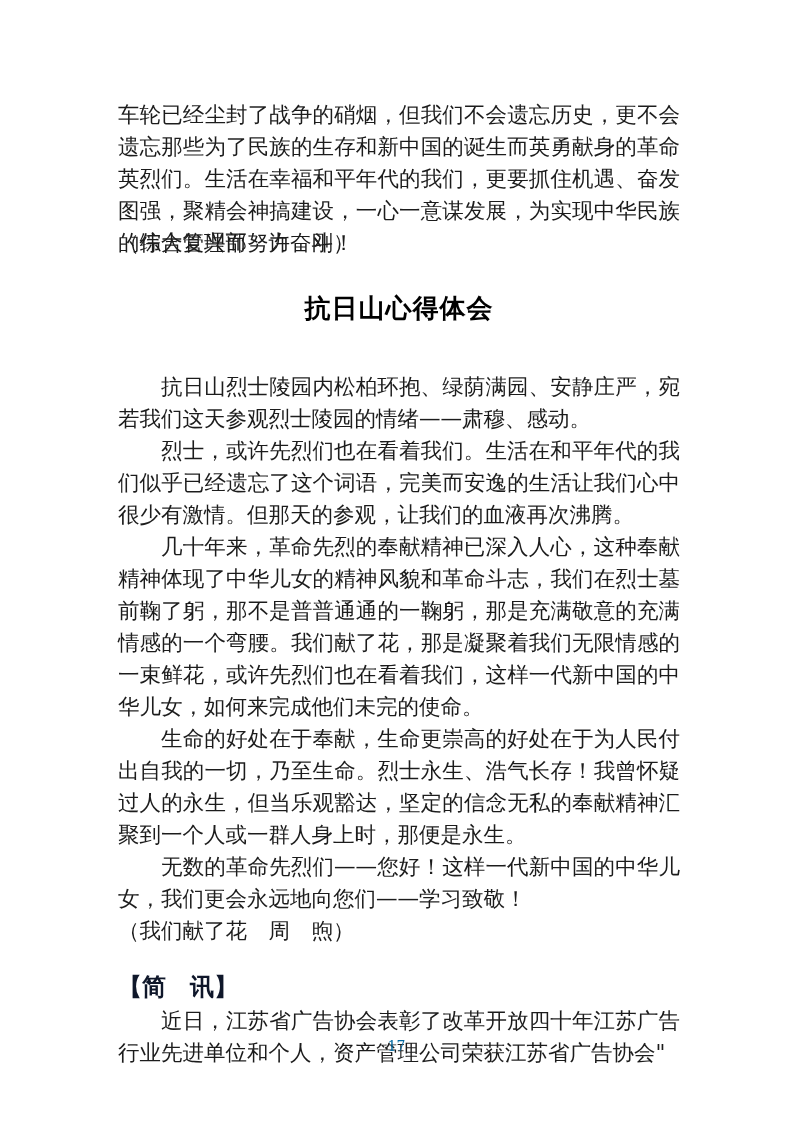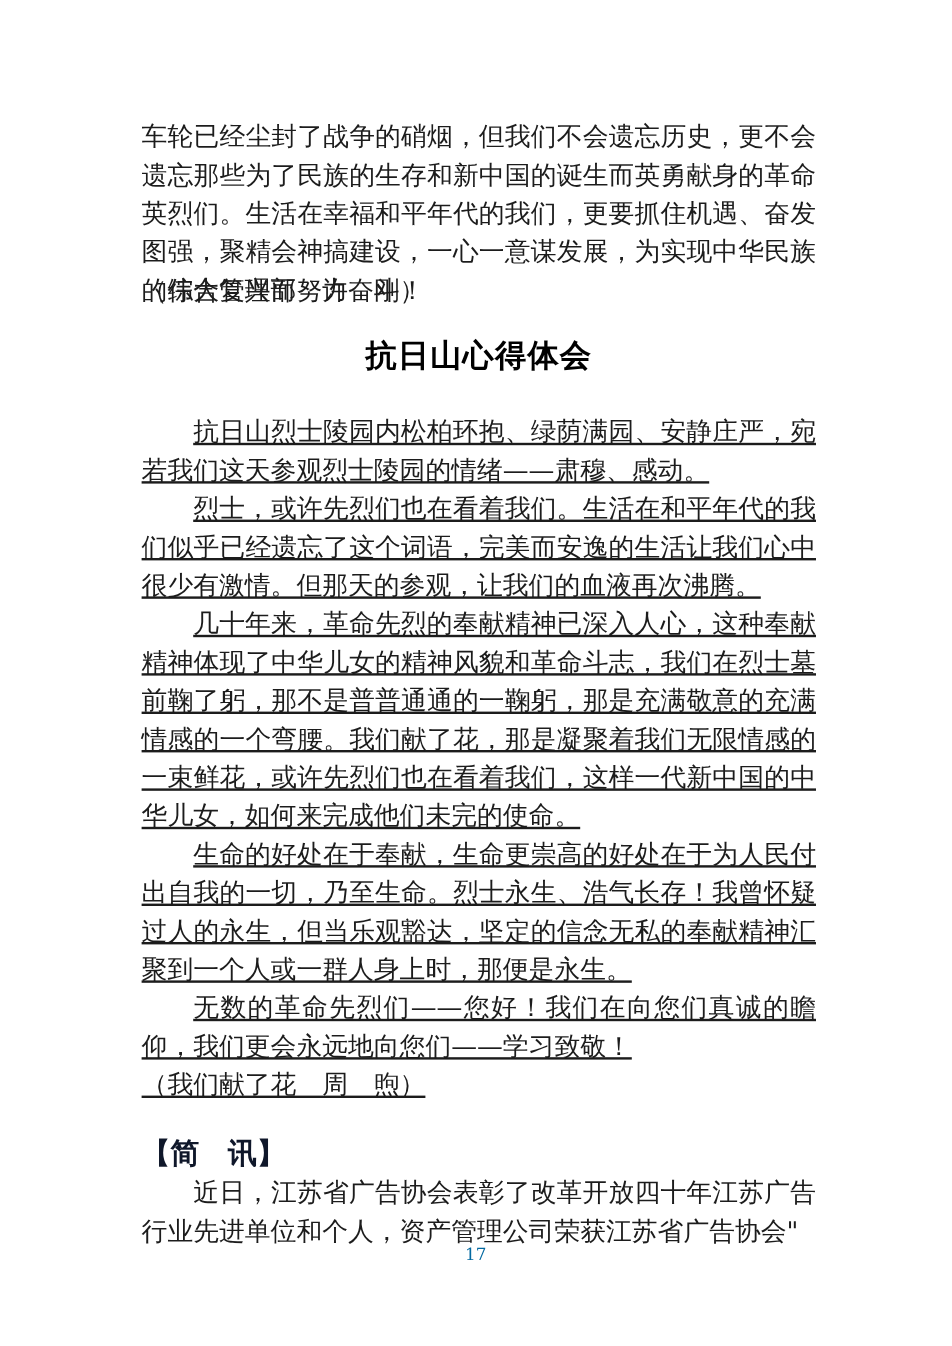--- a/index.html
+++ b/index.html
@@ -23,30 +23,30 @@
   }
   .content p { margin: 0; padding: 0; }
   .attribution {
     text-align: left;
     white-space: nowrap;
   }
   .attribution.pull-up {
     margin-top: -32px;
   }
   .article-title {
-    margin-top: 20px;
+    margin-top: 34px;
     text-align: center;
-    font-family: Liberation Sans, sans-serif;
+    font-family: Liberation Mono, monospace;
     font-weight: 700;
     font-size: 26px;
     line-height: 34px;
     color: #000000;
     letter-spacing: 1px;
   }
-  .essay { margin-top: 32px; text-decoration: underline; }
+  .essay { margin-top: 44px; }
   .essay p.indent, .brief p.indent { text-indent: 2em; }
   .brief-heading {
     margin-top: 22px;
     font-family: "DejaVu Sans", "Liberation Sans", sans-serif;
     font-weight: 700;
     font-size: 24px;
     line-height: 36px;
     color: #0f172a;
   }
   .page-number {
@@ -70,21 +70,21 @@
     <p>车轮已经尘封了战争的硝烟，但我们不会遗忘历史，更不会遗忘那些为了民族的生存和新中国的诞生而英勇献身的革命英烈们。生活在幸福和平年代的我们，更要抓住机遇、奋发图强，聚精会神搞建设，一心一意谋发展，为实现中华民族的伟大复兴而努力奋斗！</p>
     <p class="attribution pull-up">（综合管理部　许　刚）</p>
 
     <div class="article-title">抗日山心得体会</div>
 
     <div class="essay">
       <p class="indent">抗日山烈士陵园内松柏环抱、绿荫满园、安静庄严，宛若我们这天参观烈士陵园的情绪——肃穆、感动。</p>
       <p class="indent">烈士，或许先烈们也在看着我们。生活在和平年代的我们似乎已经遗忘了这个词语，完美而安逸的生活让我们心中很少有激情。但那天的参观，让我们的血液再次沸腾。</p>
       <p class="indent">几十年来，革命先烈的奉献精神已深入人心，这种奉献精神体现了中华儿女的精神风貌和革命斗志，我们在烈士墓前鞠了躬，那不是普普通通的一鞠躬，那是充满敬意的充满情感的一个弯腰。我们献了花，那是凝聚着我们无限情感的一束鲜花，或许先烈们也在看着我们，这样一代新中国的中华儿女，如何来完成他们未完的使命。</p>
       <p class="indent">生命的好处在于奉献，生命更崇高的好处在于为人民付出自我的一切，乃至生命。烈士永生、浩气长存！我曾怀疑过人的永生，但当乐观豁达，坚定的信念无私的奉献精神汇聚到一个人或一群人身上时，那便是永生。</p>
-      <p class="indent">无数的革命先烈们——您好！我们在向您们真诚的瞻仰，我们更会永远地向您们——学习致敬！</p>
+      <p class="indent">无数的革命先烈们——您好！这样一代新中国的中华儿女，我们更会永远地向您们——学习致敬！</p>
       <p class="attribution">（我们献了花　周　煦）</p>
     </div>
 
     <div class="brief">
       <div class="brief-heading">【简　讯】</div>
       <p class="indent">近日，江苏省广告协会表彰了改革开放四十年江苏广告行业先进单位和个人，资产管理公司荣获江苏省广告协会"</p>
     </div>
 
   </div>
 

